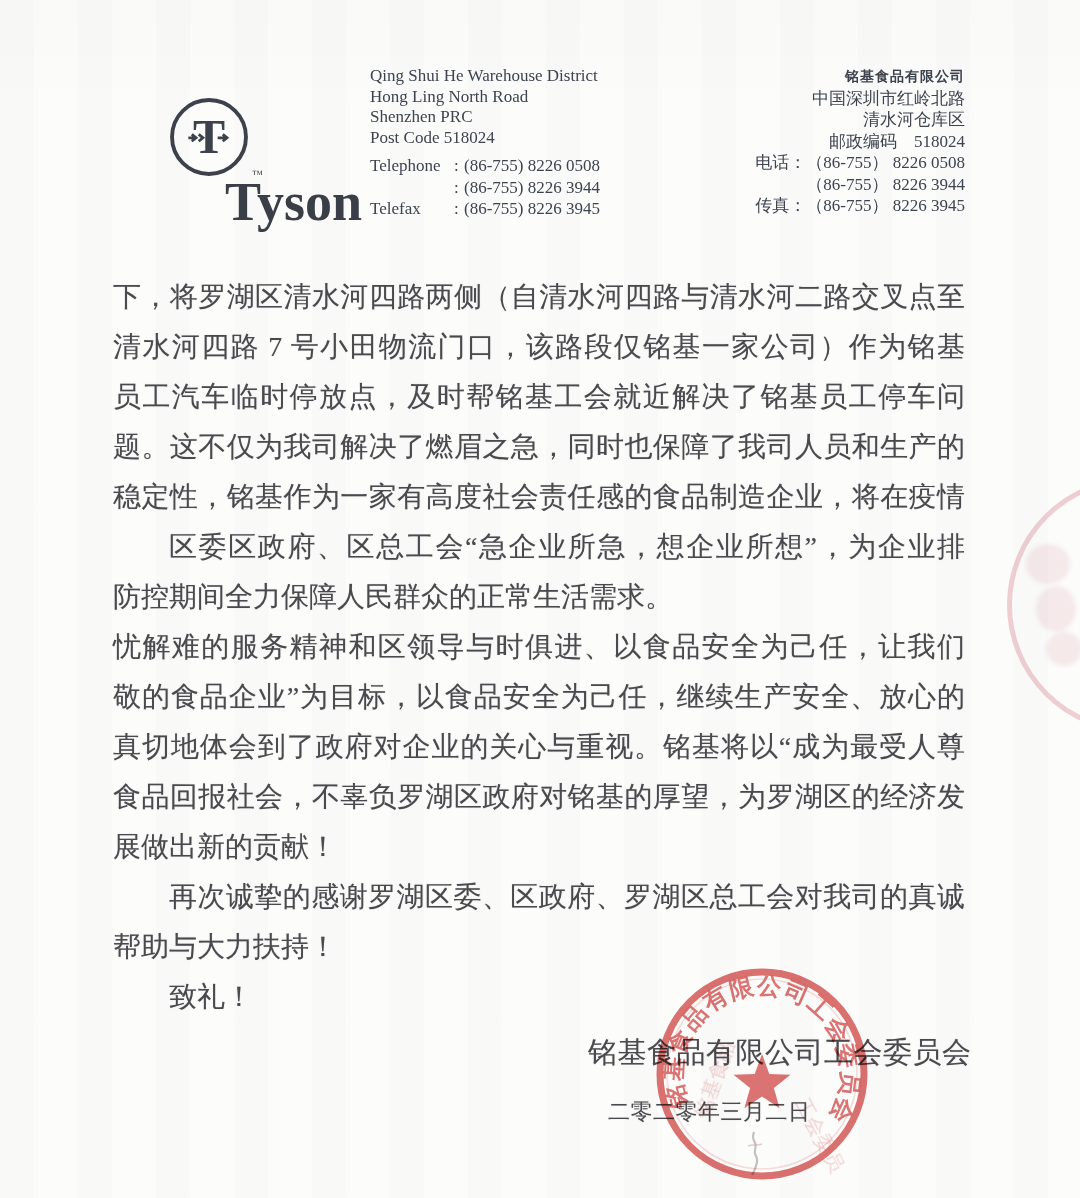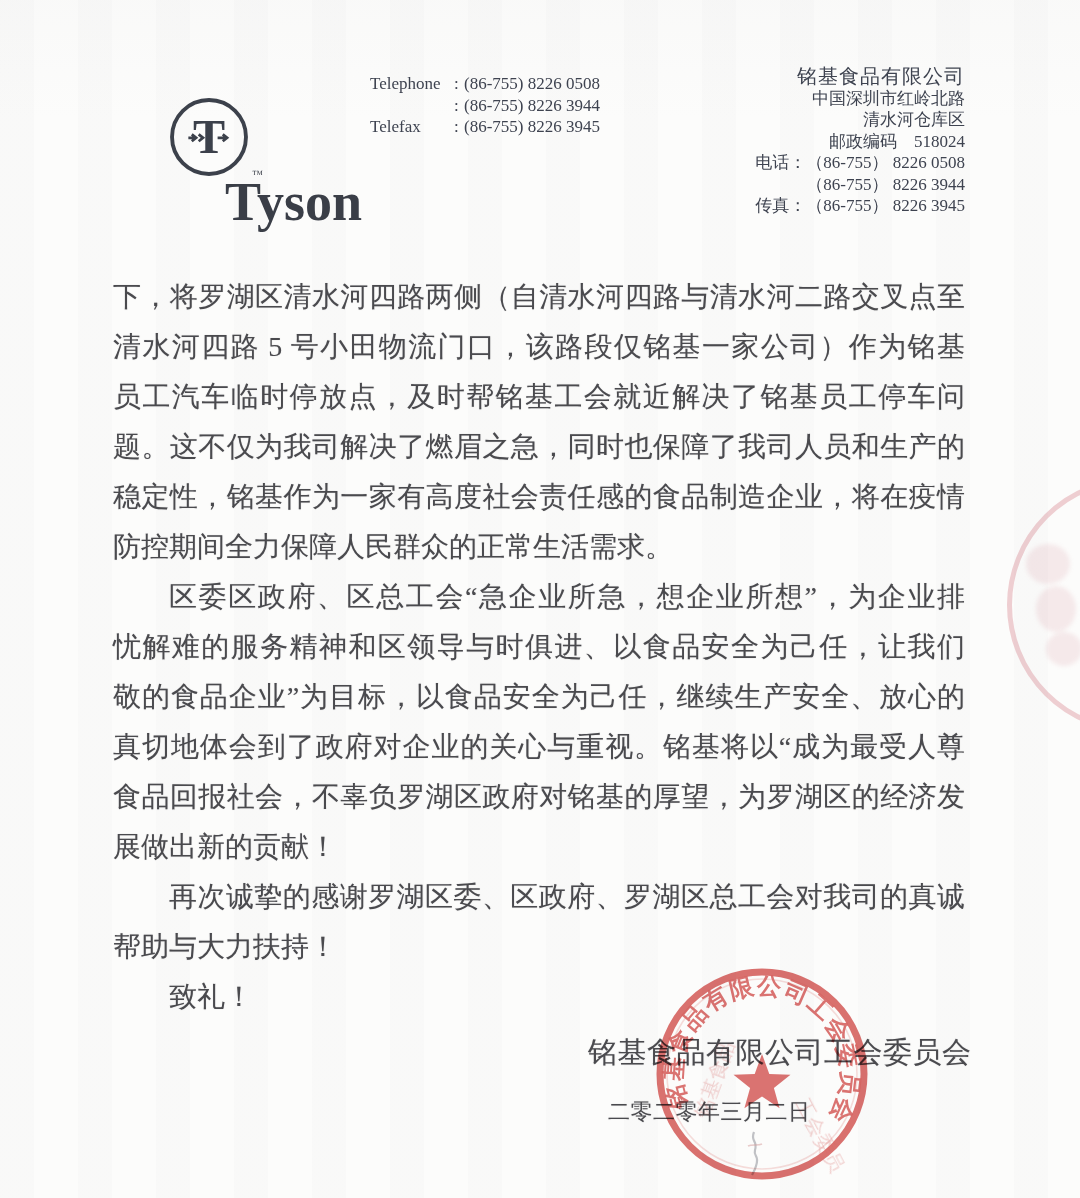--- a/index.html
+++ b/index.html
@@ -29,21 +29,21 @@
     margin-top:-4px;
     font-family:"Liberation Serif","DejaVu Serif",serif;
     font-weight:bold;font-size:54px;line-height:52px;color:#3a3e47;letter-spacing:0px;text-align:right;
   }
   .addr-en{position:absolute;left:370px;top:66px;font-size:17px;line-height:20.5px;color:#3e4350;}
   .addr-en .ph-rows{margin-top:7px;}
   .ph-row{display:flex;line-height:21.5px;}
   .ph-row .l{width:84px;}
   .ph-row .s{width:10px;}
   .addr-cn{position:absolute;right:115px;top:66px;text-align:right;font-size:17px;line-height:21.5px;color:#3e4350;}
-  .addr-cn .company{font-weight:normal;font-size:20px;letter-spacing:1px;}
+  .addr-cn .company{font-weight:bold;font-size:14px;letter-spacing:1px;}
   .addr-cn .cn-phones{}
 
   
   .letter-body{position:absolute;left:113px;top:272px;width:852px;}
   .line{
     height:50px;line-height:50px;font-size:28px;color:#4a4a4e;
     text-align:justify;text-align-last:justify;
     text-shadow:0 0 1px rgba(90,90,95,0.35);
     white-space:nowrap;
   }
@@ -82,20 +82,26 @@
           <path d="M26 51 L33 51 M30 47 L35 51 L30 55"></path>
           <path d="M38 47 L43 51 L38 55"></path>
           <path d="M60 51 L70 51 M66 47 L71 51 L66 55"></path>
         </g>
       </svg>
       <span class="logo-tm">™</span>
       <div class="logo-word">Tyson</div>
     </div>
 
     <div class="addr-en">
+      <div>
+          <div class="en-line">Qing Shui He Warehouse District</div>
+          <div class="en-line">Hong Ling North Road</div>
+          <div class="en-line">Shenzhen PRC</div>
+          <div class="en-line">Post Code 518024</div>
+        </div>
       <div class="ph-rows">
           <div class="ph-row">
           <span class="l">Telephone</span>
           <span class="s">:</span>
           <span class="v">(86-755) 8226 0508</span>
         </div>
           <div class="ph-row">
           <span class="l"></span>
           <span class="s">:</span>
           <span class="v">(86-755) 8226 3944</span>
@@ -118,26 +124,26 @@
       <div class="cn-phones">
           <div class="cn-line">电话：（86-755） 8226 0508</div>
           <div class="cn-line">（86-755） 8226 3944</div>
           <div class="cn-line">传真：（86-755） 8226 3945</div>
         </div>
     </div>
   </header>
 
   <main class="letter-body">
       <div class="line">下，将罗湖区清水河四路两侧（自清水河四路与清水河二路交叉点至</div>
-      <div class="line">清水河四路 5 号小田物流门口，该路段仅铭基一家公司）作为铭基</div>
+      <div class="line">清水河四路 7 号小田物流门口，该路段仅铭基一家公司）作为铭基</div>
       <div class="line">员工汽车临时停放点，及时帮铭基工会就近解决了铭基员工停车问</div>
       <div class="line">题。这不仅为我司解决了燃眉之急，同时也保障了我司人员和生产的</div>
       <div class="line">稳定性，铭基作为一家有高度社会责任感的食品制造企业，将在疫情</div>
+      <div class="line indent">区委区政府、区总工会“急企业所急，想企业所想”，为企业排</div>
       <div class="line short">防控期间全力保障人民群众的正常生活需求。</div>
-      <div class="line indent">区委区政府、区总工会“急企业所急，想企业所想”，为企业排</div>
       <div class="line">忧解难的服务精神和区领导与时俱进、以食品安全为己任，让我们</div>
       <div class="line">敬的食品企业”为目标，以食品安全为己任，继续生产安全、放心的</div>
       <div class="line">真切地体会到了政府对企业的关心与重视。铭基将以“成为最受人尊</div>
       <div class="line">食品回报社会，不辜负罗湖区政府对铭基的厚望，为罗湖区的经济发</div>
       <div class="line short">展做出新的贡献！</div>
       <div class="line indent">再次诚挚的感谢罗湖区委、区政府、罗湖区总工会对我司的真诚</div>
       <div class="line short">帮助与大力扶持！</div>
       <div class="line indent short">致礼！</div>
     </main>
 

